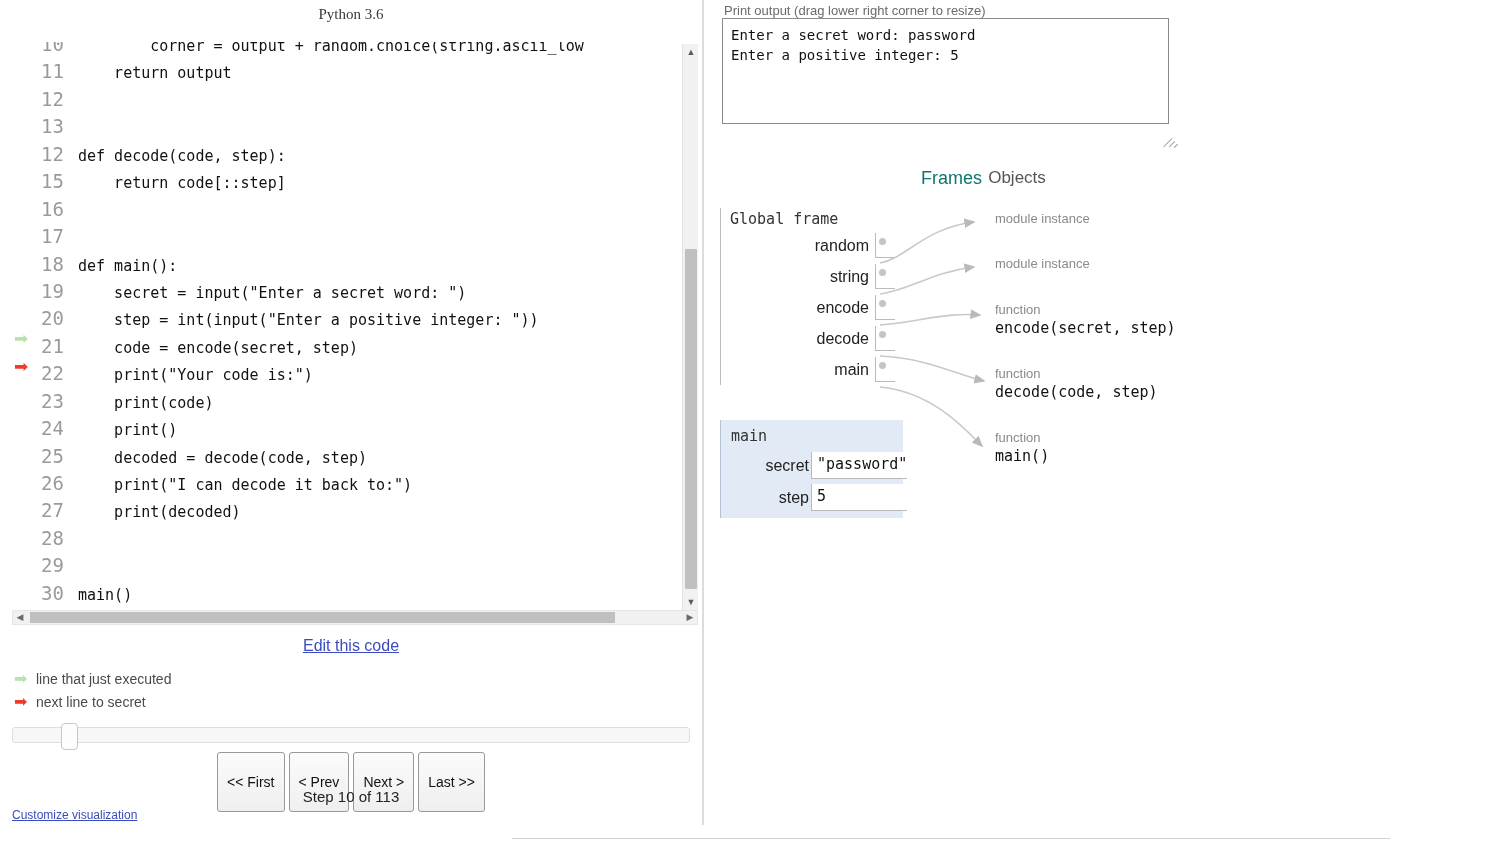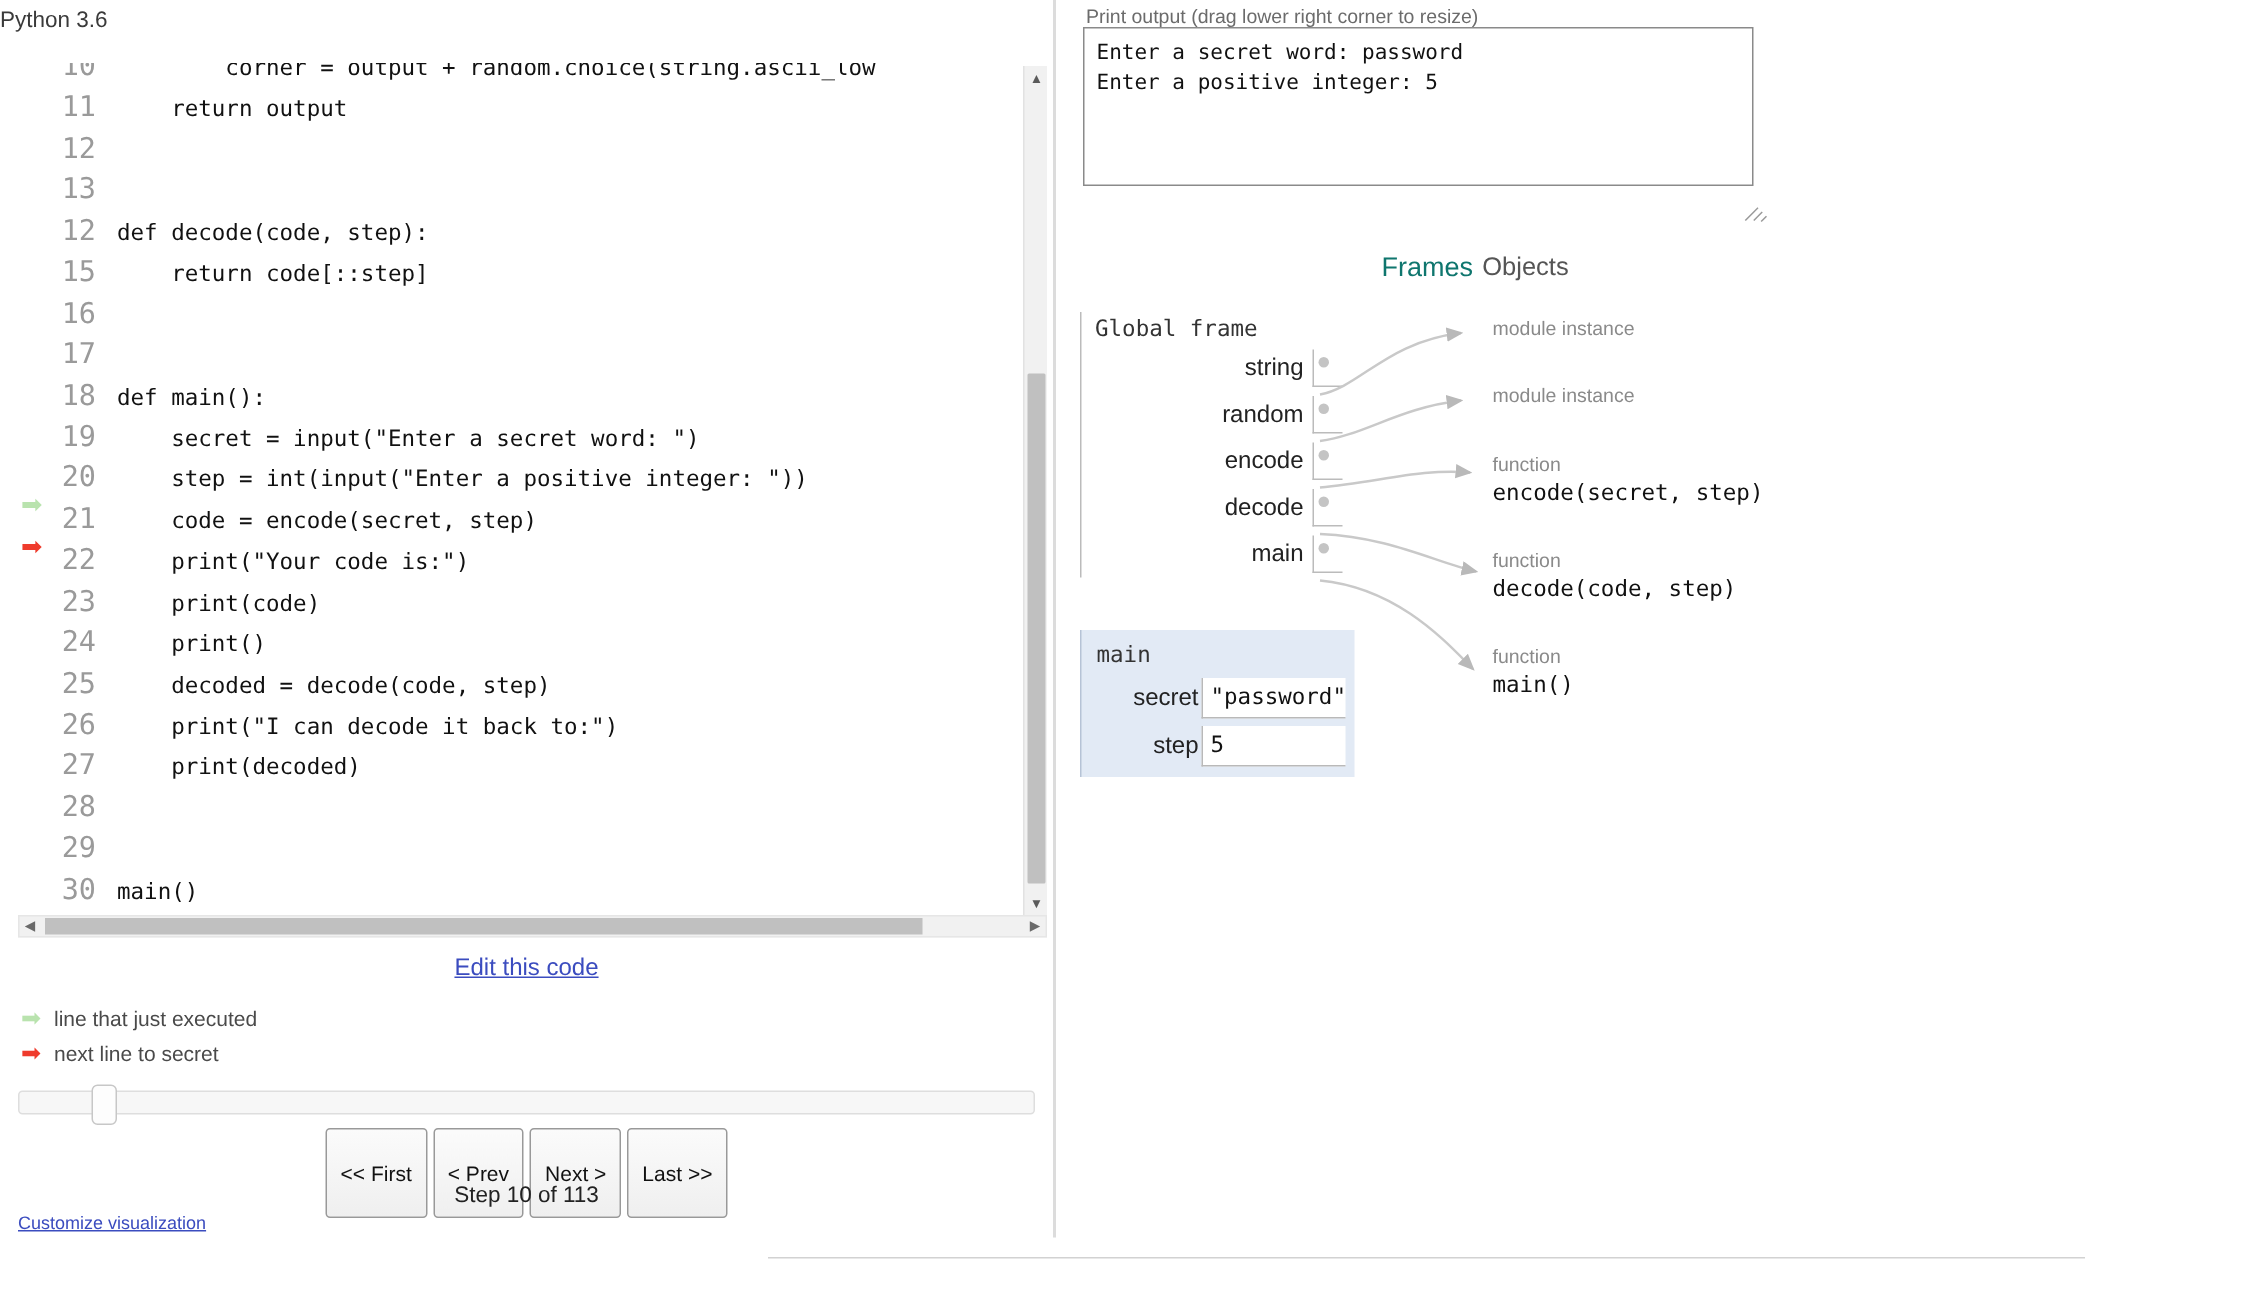--- a/index.html
+++ b/index.html
@@ -21,24 +21,25 @@
   #left-pane {
     position: absolute;
     left: 0; top: 0;
     width: 702px; height: 864px;
   }
 
   #py-version {
     position: absolute;
     left: 0; top: 4px;
     width: 702px;
-    text-align: left;
+    text-align: center;
     font-size: 15px;
     color: #3a3a3a;
     line-height: 20px;
+    font-family: Liberation Serif, serif;
   }
   #py-version .vlabel { display: block; }
   #known-lim-wrap { display: block; color: #3a3a3a; }
   #known-lim {
     color: #3b4cbf;
     text-decoration: underline;
     cursor: pointer;
   }
 
   
@@ -363,21 +364,21 @@
   }
   #main-frame-title {
     position: absolute;
     left: 10px; top: 7px;
     font-family: "DejaVu Sans Mono", "Liberation Mono", monospace;
     font-size: 15px;
     color: #333;
   }
   .mvar-row {
     position: absolute;
-    left: 0;
+    left: 10px;
     width: 182px;
     height: 31px;
   }
   .mvar-name {
     position: absolute;
     right: 104px;
     top: 0;
     font-size: 16px;
     color: #222;
     line-height: 28px;
@@ -505,24 +506,24 @@
     <i style="width:8px; top:11px; right:0; transform:rotate(-45deg) translateY(4px);"></i>
     <i style="width:5px; top:11px; right:0; transform:rotate(-45deg) translateY(8px);"></i>
   </div>
 
   <div id="frames-header">Frames</div>
   <div id="objects-header">Objects</div>
 
   <div id="global-frame">
     <div id="global-frame-title">Global frame</div>
     <div id="global-vars">
-        <div class="gvar-row"><span class="gvar-name">string</span><span class="gvar-slot">
+        <div class="gvar-row"><span class="gvar-name">random</span><span class="gvar-slot">
             <span class="gvar-dot"></span>
           </span></div>
-        <div class="gvar-row"><span class="gvar-name">random</span><span class="gvar-slot">
+        <div class="gvar-row"><span class="gvar-name">string</span><span class="gvar-slot">
             <span class="gvar-dot"></span>
           </span></div>
         <div class="gvar-row"><span class="gvar-name">encode</span><span class="gvar-slot">
             <span class="gvar-dot"></span>
           </span></div>
         <div class="gvar-row"><span class="gvar-name">decode</span><span class="gvar-slot">
             <span class="gvar-dot"></span>
           </span></div>
         <div class="gvar-row"><span class="gvar-name">main</span><span class="gvar-slot">
             <span class="gvar-dot"></span>

